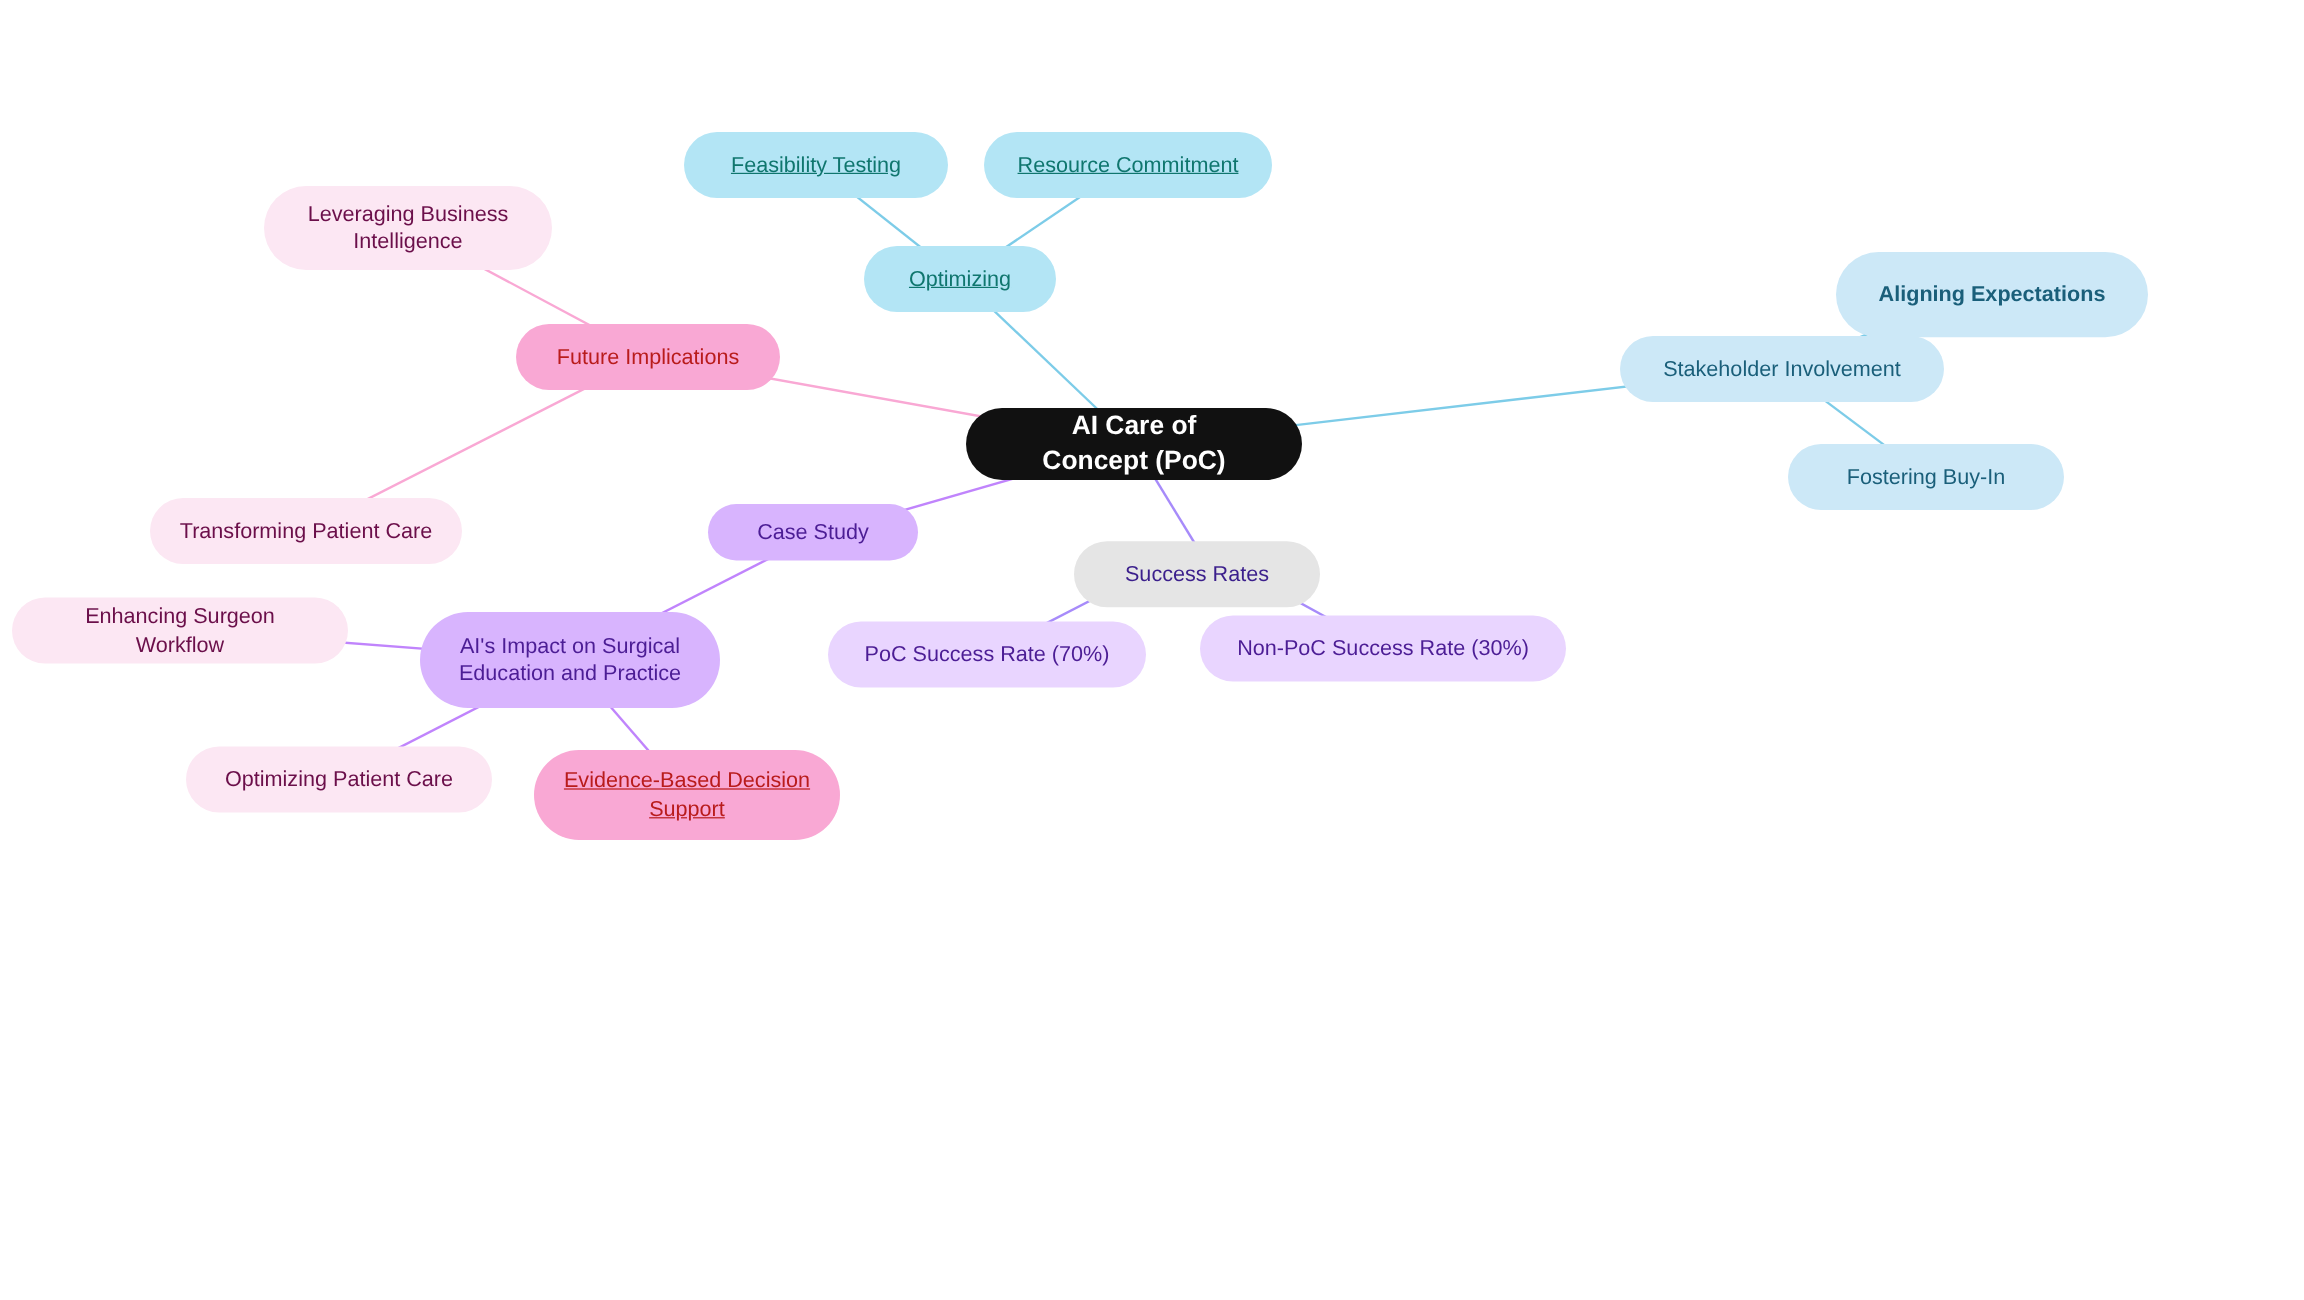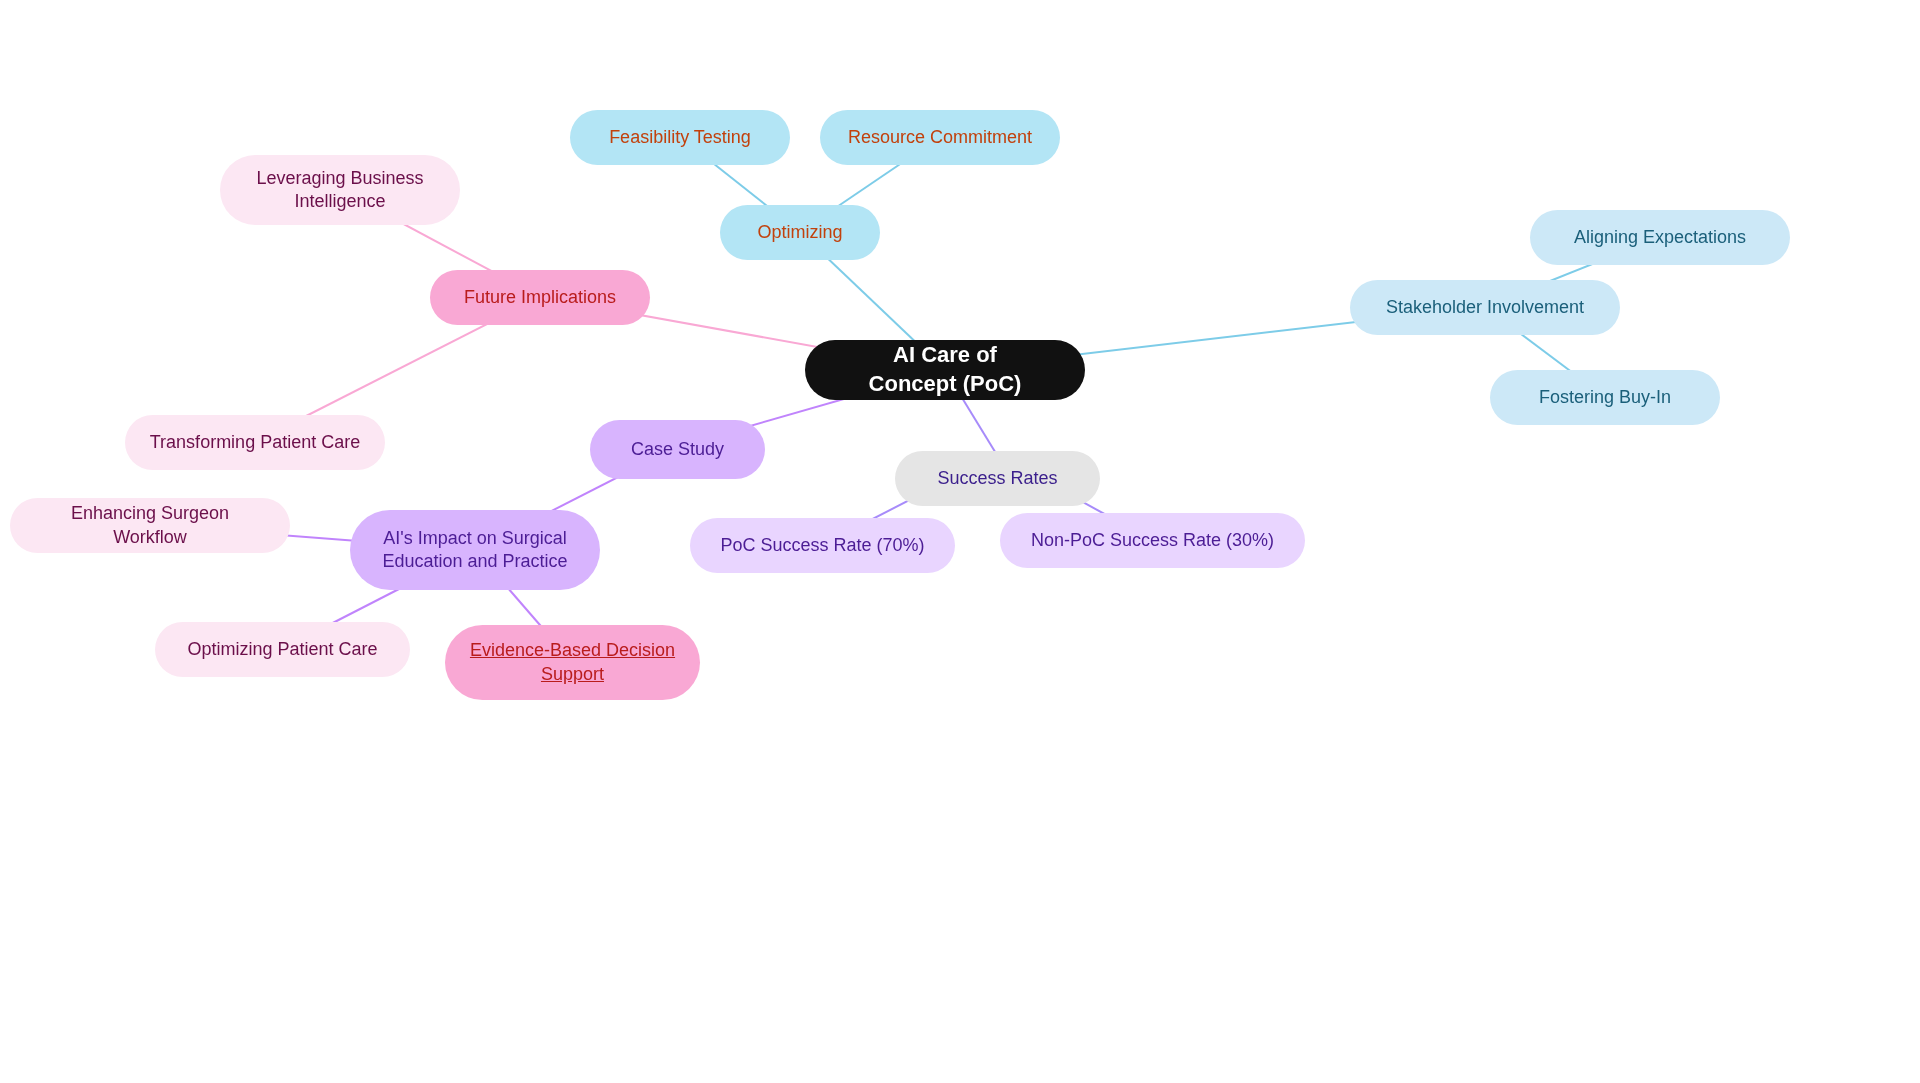--- a/index.html
+++ b/index.html
@@ -35,22 +35,23 @@
     .node-center {
       background: #111111;
       color: #ffffff;
       font-size: 22px;
       font-weight: 600;
       padding: 22px 42px;
       border-radius: 50px;
     }
     .node-blue {
       background: #b3e5f5;
-      color: #c2410c;
+      color: #0f766e;
       border: none;
+      text-decoration: underline;
     }
     .node-blue-light {
       background: #cce8f7;
       color: #1a5f7a;
       border: none;
     }
     .node-pink {
       background: #f9a8d4;
       color: #b91c1c;
       border: none;
@@ -99,31 +100,31 @@
 <div class="node node-center" style="left:805px; top:340px; width:280px; height:60px;">AI Care of Concept (PoC)</div>
 
 <div class="node node-blue" style="left:720px; top:205px; width:160px; height:55px;">Optimizing</div>
 
 <div class="node node-blue" style="left:570px; top:110px; width:220px; height:55px;">Feasibility Testing</div>
 
 <div class="node node-blue" style="left:820px; top:110px; width:240px; height:55px;">Resource Commitment</div>
 
 <div class="node node-blue-light" style="left:1350px; top:280px; width:270px; height:55px;">Stakeholder Involvement</div>
 
-<div class="node node-blue-light" style="left:1530px; top:210px; width:260px; height:55px;">Aligning Expectations</div>
+<div class="node node-blue-light" style="left:1530px; top:210px; width:260px; height:71px;font-weight:bold;">Aligning Expectations</div>
 
 <div class="node node-blue-light" style="left:1490px; top:370px; width:230px; height:55px;">Fostering Buy-In</div>
 
 <div class="node node-pink" style="left:430px; top:270px; width:220px; height:55px;">Future Implications</div>
 
 <div class="node node-pink-light" style="left:220px; top:155px; width:240px; height:70px;">Leveraging Business Intelligence</div>
 
 <div class="node node-pink-light" style="left:125px; top:415px; width:260px; height:55px;">Transforming Patient Care</div>
 
-<div class="node node-purple" style="left:590px; top:420px; width:175px; height:59px;">Case Study</div>
+<div class="node node-purple" style="left:590px; top:420px; width:175px; height:47px;">Case Study</div>
 
 <div class="node node-purple" style="left:350px; top:510px; width:250px; height:80px;">AI's Impact on Surgical Education and Practice</div>
 
 <div class="node node-pink-light" style="left:10px; top:498px; width:280px; height:55px;">Enhancing Surgeon Workflow</div>
 
 <div class="node node-pink-light" style="left:155px; top:622px; width:255px; height:55px;">Optimizing Patient Care</div>
 
 <div class="node node-pink" style="left:445px; top:625px; width:255px; height:75px;text-decoration:underline;">Evidence-Based Decision Support</div>
 
 <div class="node node-lavender" style="left:895px; top:428px; width:205px; height:55px;">Success Rates</div>

